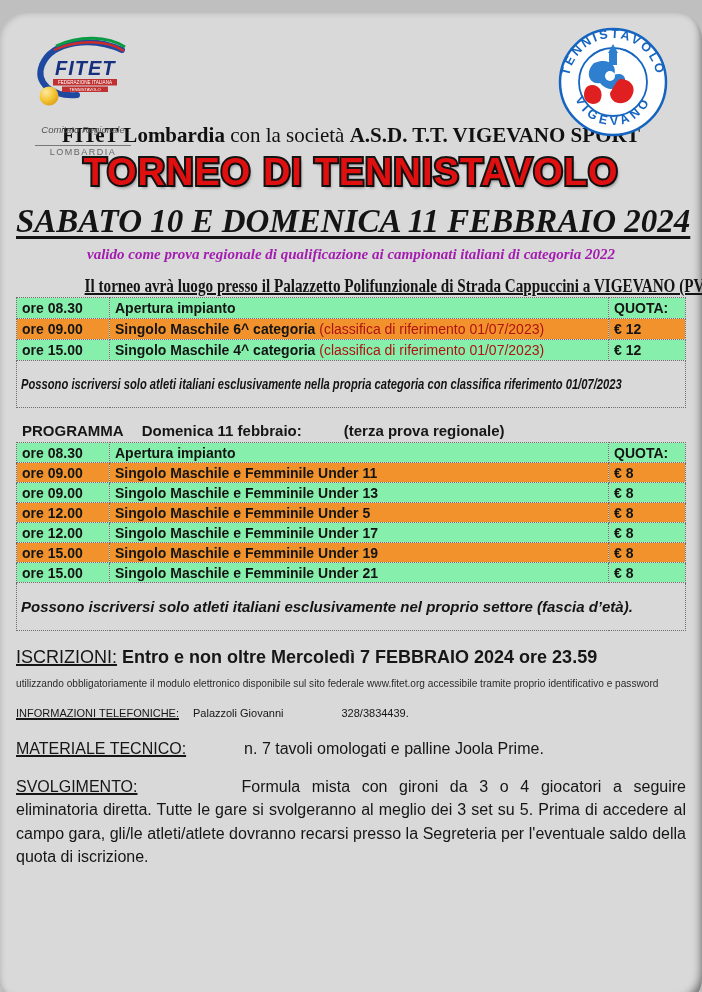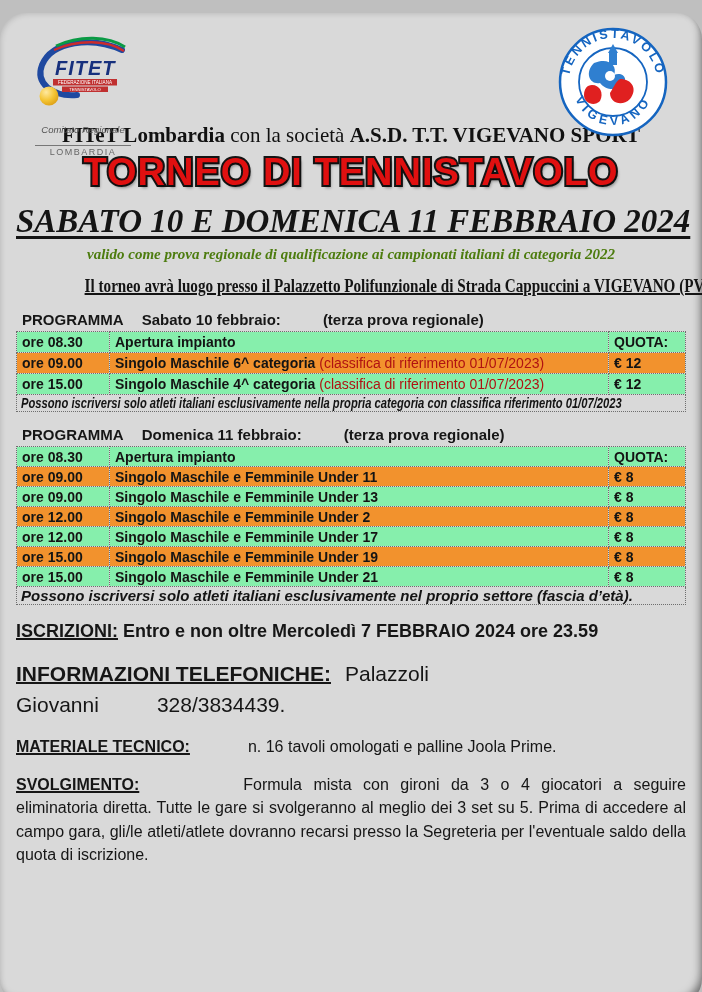--- a/index.html
+++ b/index.html
@@ -23,50 +23,50 @@
   .main-title {
     text-align:center; font-size:38px; font-weight:800; letter-spacing:1px; margin-top:3px;
     color:#e01010; -webkit-text-stroke:4px #151515; paint-order:stroke fill;
     text-shadow:2px 3px 3px rgba(0,0,0,.35); white-space:nowrap;
   }
   .date-line {
     text-align:center; font-family:"Liberation Serif", serif; font-weight:700; font-style:italic;
     font-size:33px; margin-top:9px; white-space:nowrap; color:#141414;
   }
   .date-line span { text-decoration:underline; text-decoration-thickness:2.5px; text-underline-offset:4px; }
-  .validity { text-align:center; font-family:"Liberation Serif", serif; font-weight:700; font-style:italic; font-size:15px; margin-top:6px; color:#4d7c0f; }
+  .validity { text-align:center; font-family:"Liberation Serif", serif; font-weight:700; font-style:italic; font-size:15px; margin-top:6px; color:#a21caf; }
   .venue { text-align:center; margin-top:13px; white-space:nowrap; }
   .venue span {
     display:inline-block; font-family:"Liberation Serif", serif; font-weight:700; font-size:18.5px;
     text-decoration:underline; text-decoration-thickness:2px; transform:scaleX(.82); transform-origin:center; color:#141414;
   }
   
   .prog-head { font-size:15px; font-weight:700; margin:14px 0 3px 6px; color:#161616; }
   .prog-head .day { margin-left:18px; }
   .prog-head .note { margin-left:42px; }
   table.prog { border-collapse:collapse; width:670px; table-layout:fixed; }
   table.prog td { border:1.5px dotted #6e6e6e; font-size:14px; font-weight:700; padding:2px 5px; color:#141414; overflow:hidden; white-space:nowrap; }
   table.prog-sun td { padding:1.5px 5px; }
   td.c-time { width:82px; }
   td.c-quota { width:66px; }
   tr.r-blue td { background:#86efac; }
   tr.r-orange td { background:#f2922d; }
   .evd { font-weight:400; color:#b01212; }
-  tr.fnote td { background:transparent; font-style:italic; padding:0 4px; }
+  tr.fnote td { background:transparent; font-style:italic; padding:15px 4px; }
   .fnote-scale { display:inline-block; transform:scaleX(.8); transform-origin:left center; white-space:nowrap; font-size:14px; }
   tr.fnote-center td { text-align:left; font-size:15px; }
   
   .sec { margin:0; text-align:justify; font-size:16px; line-height:1.45; color:#161616; }
-  .sec-label { font-weight:700; text-decoration:underline; text-decoration-thickness:1.8px; white-space:nowrap; }
+  .sec-label { font-weight:400; text-decoration:underline; text-decoration-thickness:1.8px; white-space:nowrap; }
   .sp { display:inline-block; height:1px; }
   .iscrizioni { margin-top:13px; font-size:18px; font-weight:700; text-align:left; }
   .iscrizioni .sec-label { font-size:18px; }
   .small-note { margin-top:3px; }
   .small-note span { display:inline-block; font-size:11.5px; color:#2a2a2a; transform:scaleX(.88); transform-origin:left center; white-space:nowrap; }
-  .informazioni { margin-top:15px; font-size:21px; text-align:left; }
+  .informazioni { margin-top:15px; font-size:11px; text-align:left; }
   .informazioni .name { margin-left:14px; }
   .informazioni .phone { margin-left:58px; }
   .certificati { margin-top:17px; }
   .tabelloni { margin-top:15px; }
   .materiale { margin-top:15px; text-align:left; }
   .svolgimento { margin-top:15px; }
 </style>
 </head>
 <body>
 
@@ -119,23 +119,20 @@
       <circle cx="52" cy="49" r="5" fill="#ffffff"></circle>
     </svg>
   </div>
 
   <div class="org-line"><b>FITeT Lombardia</b><span> con la società </span><b>A.S.D. T.T. VIGEVANO SPORT</b></div>
   <div class="main-title">TORNEO DI TENNISTAVOLO</div>
   <div class="date-line"><span>SABATO 10 E DOMENICA 11 FEBBRAIO 2024</span></div>
   <div class="validity">valido come prova regionale di qualificazione ai campionati italiani di categoria 2022</div>
   <div class="venue"><span>Il torneo avrà luogo presso il Palazzetto Polifunzionale di Strada Cappuccini a VIGEVANO (PV)</span></div>
 
-  <div class="prog-head">
-    <span>PROGRAMMA</span><span class="day">Sabato 10 febbraio:</span><span class="note">(terza prova regionale)</span>
-  </div>
   <table class="prog prog-sat">
     <tbody>
         <tr class="r-blue">
       <td class="c-time">ore 08.30</td>
       <td><span>Apertura impianto</span></td>
       <td class="c-quota">QUOTA:</td>
     </tr>
     <tr class="r-orange">
       <td class="c-time">ore 09.00</td>
       <td><span>Singolo Maschile 6^ categoria</span><span class="evd"> (classifica di riferimento 01/07/2023)</span></td>
@@ -167,21 +164,21 @@
       <td><span>Singolo Maschile e Femminile Under 11</span></td>
       <td class="c-quota">€ 8</td>
     </tr>
     <tr class="r-blue">
       <td class="c-time">ore 09.00</td>
       <td><span>Singolo Maschile e Femminile Under 13</span></td>
       <td class="c-quota">€ 8</td>
     </tr>
     <tr class="r-orange">
       <td class="c-time">ore 12.00</td>
-      <td><span>Singolo Maschile e Femminile Under 2</span></td>
+      <td><span>Singolo Maschile e Femminile Under 5</span></td>
       <td class="c-quota">€ 8</td>
     </tr>
     <tr class="r-blue">
       <td class="c-time">ore 12.00</td>
       <td><span>Singolo Maschile e Femminile Under 17</span></td>
       <td class="c-quota">€ 8</td>
     </tr>
     <tr class="r-orange">
       <td class="c-time">ore 15.00</td>
       <td><span>Singolo Maschile e Femminile Under 19</span></td>
@@ -192,22 +189,23 @@
       <td><span>Singolo Maschile e Femminile Under 21</span></td>
       <td class="c-quota">€ 8</td>
     </tr>
     <tr class="fnote fnote-center">
       <td colspan="3">Possono iscriversi solo atleti italiani esclusivamente nel proprio settore (fascia d’età).</td>
     </tr>
   </tbody>
     </table>
 
   <p class="sec iscrizioni"><span class="sec-label">ISCRIZIONI:</span><span> Entro e non oltre Mercoledì 7 FEBBRAIO 2024 ore 23.59</span></p>
+  <div class="small-note"><span>utilizzando obbligatoriamente il modulo elettronico disponibile sul sito federale www.fitet.org accessibile tramite proprio identificativo e password</span></div>
 
   <p class="sec informazioni"><span class="sec-label">INFORMAZIONI TELEFONICHE:</span><span class="name">Palazzoli Giovanni</span><span class="phone">328/3834439.</span></p>
 
 
 
-  <p class="sec materiale"><span class="sec-label">MATERIALE TECNICO:</span><span class="sp" style="width:58px"></span><span>n. 16 tavoli omologati e palline Joola Prime.</span></p>
+  <p class="sec materiale"><span class="sec-label">MATERIALE TECNICO:</span><span class="sp" style="width:58px"></span><span>n. 7 tavoli omologati e palline Joola Prime.</span></p>
 
   <p class="sec svolgimento"><span class="sec-label">SVOLGIMENTO:</span><span class="sp" style="width:104px"></span><span>Formula mista con gironi da 3 o 4 giocatori a seguire eliminatoria diretta. Tutte le gare si svolgeranno al meglio dei 3 set su 5. Prima di accedere al campo gara, gli/le atleti/atlete dovranno recarsi presso la Segreteria per l'eventuale saldo della quota di iscrizione.</span></p>
 
 </div>
 
 </body></html>

